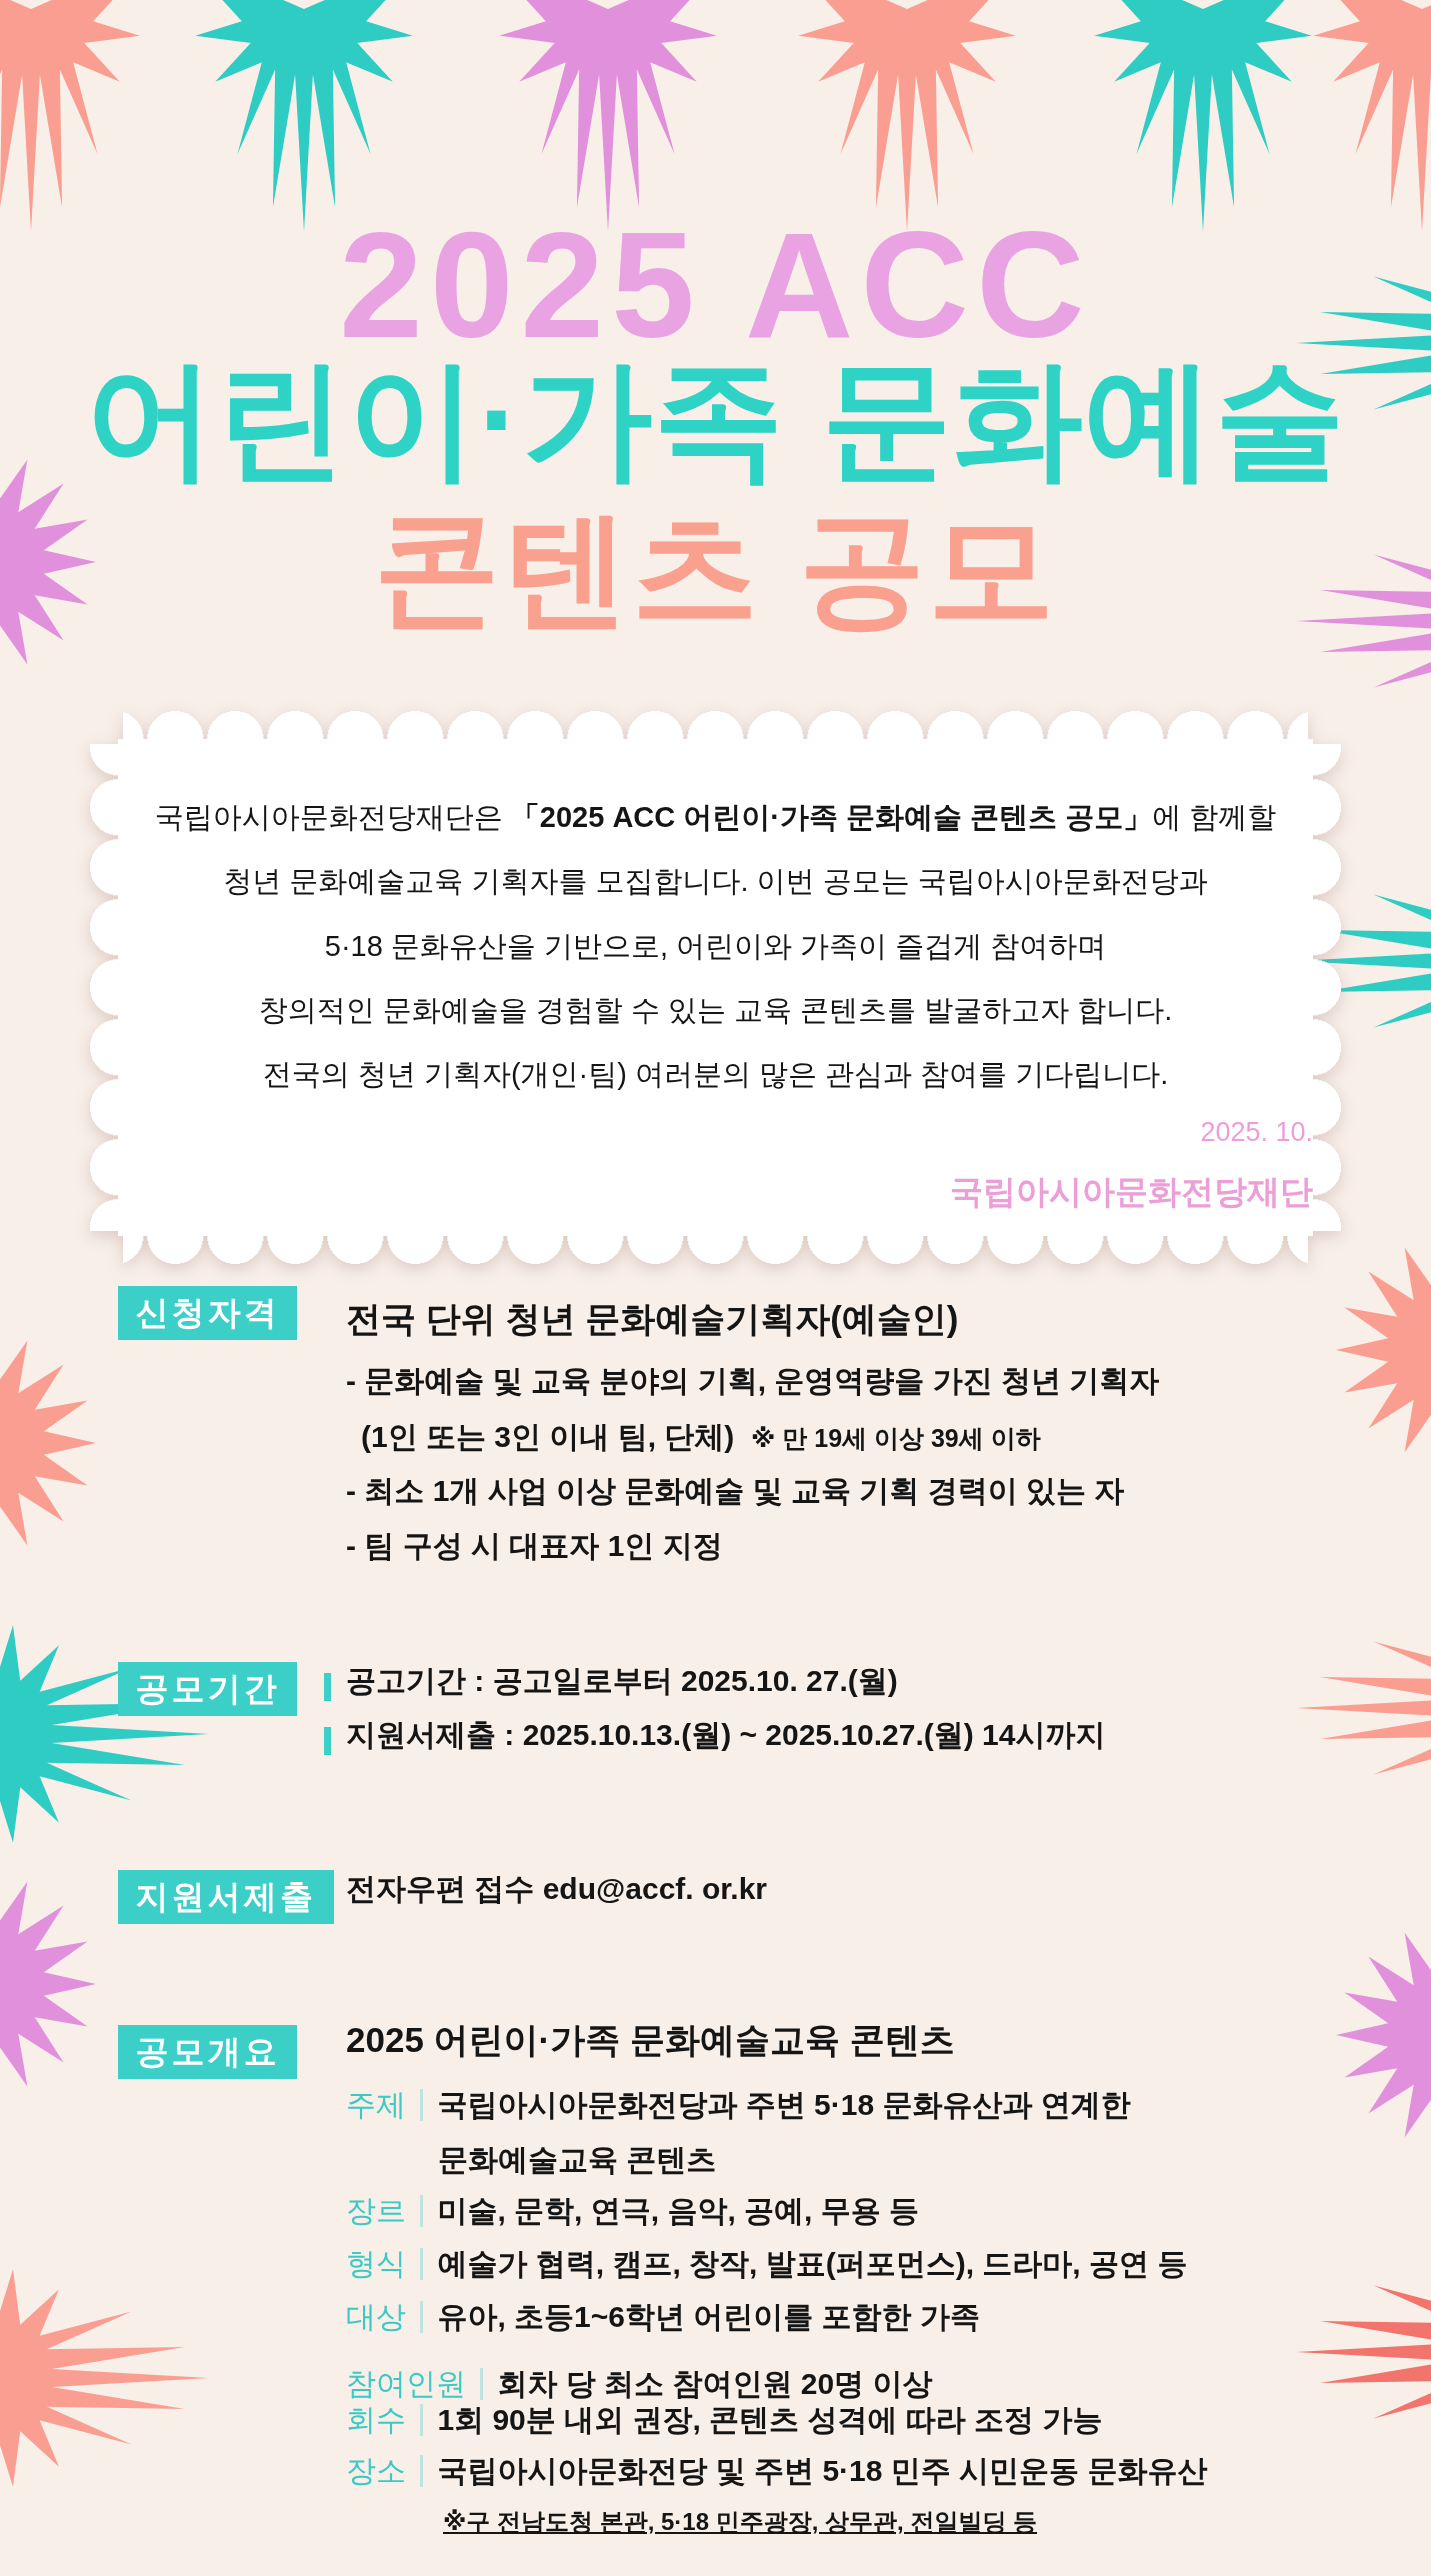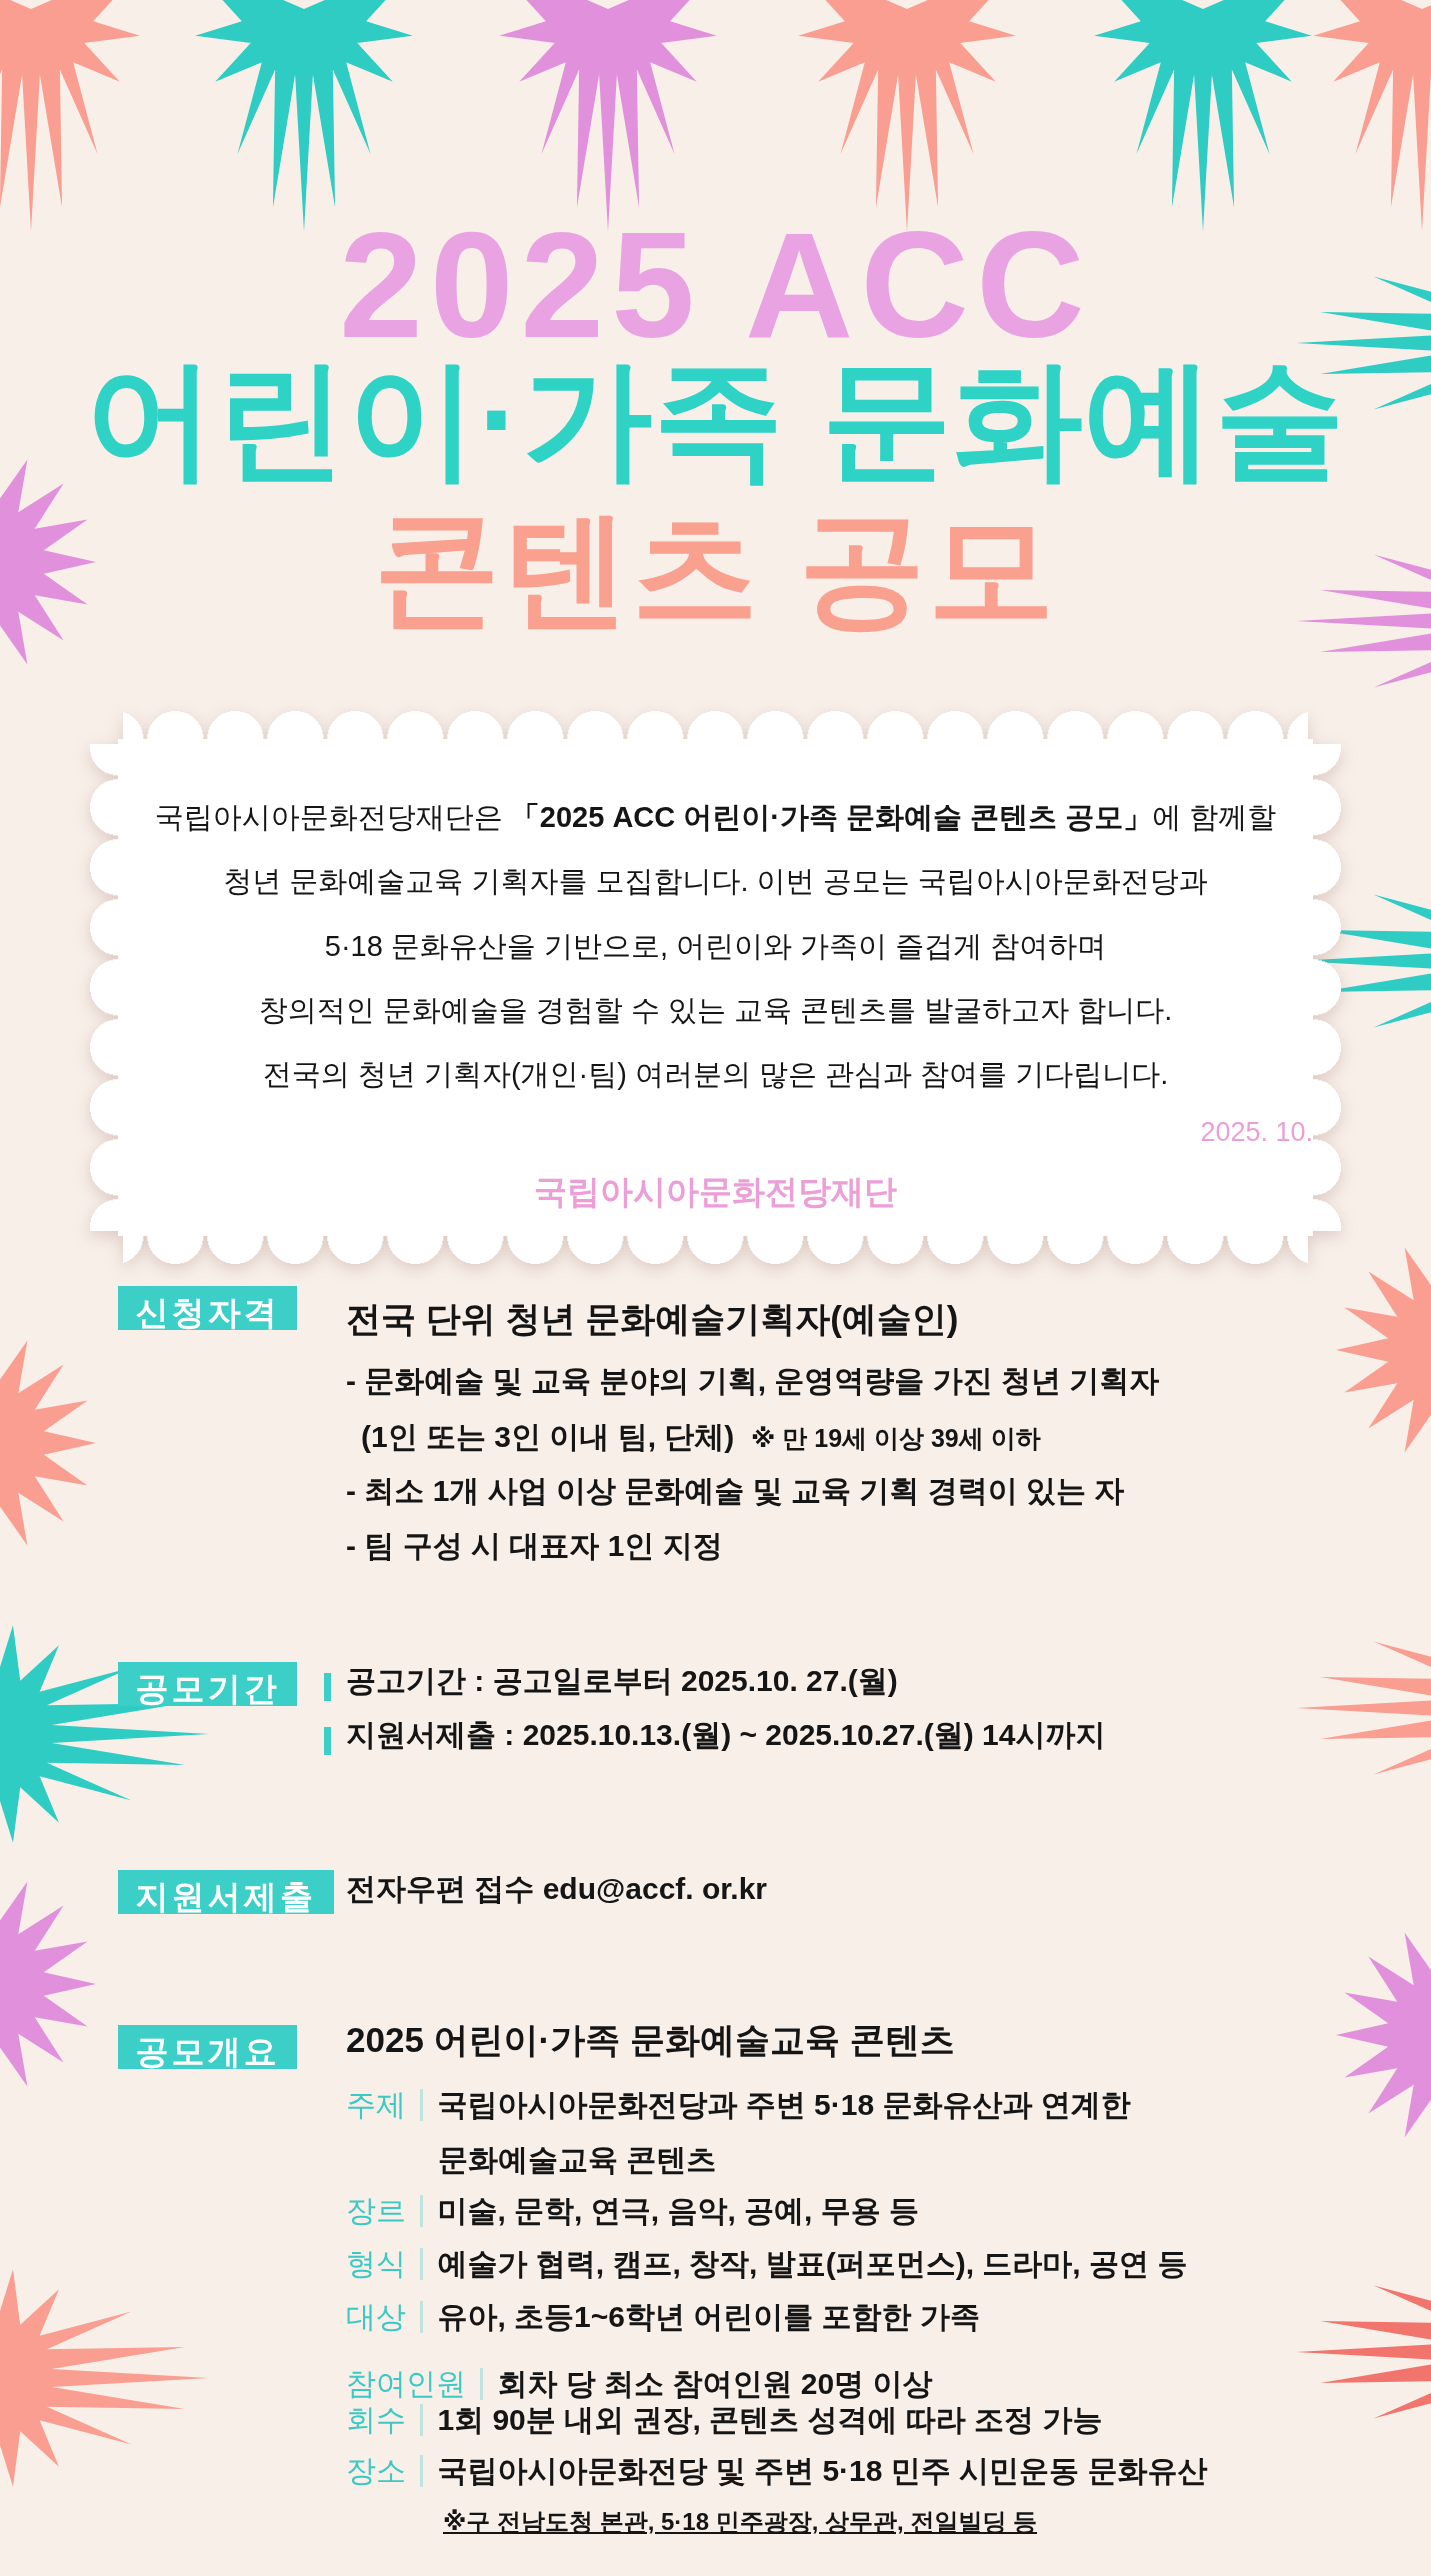--- a/index.html
+++ b/index.html
@@ -45,24 +45,24 @@
   .wavebox .core{position:absolute;inset:0;background:#fff;}
   .wavebox .e-top,.wavebox .e-bottom{position:absolute;left:5.2px;right:5.2px;height:28px;background-repeat:repeat-x;}
   .wavebox .e-top{top:-28px;background-image:radial-gradient(circle at 50% 100%,#fff 28px,rgba(255,255,255,0) 28px);background-size:60px 28px;background-position:center bottom;}
   .wavebox .e-bottom{bottom:-28px;background-image:radial-gradient(circle at 50% 0%,#fff 28px,rgba(255,255,255,0) 28px);background-size:60px 28px;background-position:center top;}
   .wavebox .e-left,.wavebox .e-right{position:absolute;top:5.2px;bottom:5.2px;width:28px;background-repeat:repeat-y;}
   .wavebox .e-left{left:-28px;background-image:radial-gradient(circle at 100% 50%,#fff 28px,rgba(255,255,255,0) 28px);background-size:28px 60px;background-position:right center;}
   .wavebox .e-right{right:-28px;background-image:radial-gradient(circle at 0% 50%,#fff 28px,rgba(255,255,255,0) 28px);background-size:28px 60px;background-position:left center;}
   .iline{position:absolute;left:0;right:0;text-align:center;font-size:29px;font-weight:500;color:var(--ink);white-space:nowrap;}
   .iline b{font-weight:700;}
   .idate{position:absolute;left:0;right:0;text-align:right;top:378px;font-size:27px;font-weight:500;color:var(--pink);}
-  .iorg{position:absolute;left:0;right:0;text-align:center;top:431px;font-size:33px;font-weight:700;color:var(--pink);}
+  .iorg{position:absolute;left:0;right:0;text-align:right;top:431px;font-size:33px;font-weight:700;color:var(--pink);}
 
   
-  .badge{position:absolute;left:118px;height:44px;line-height:54px;background:var(--teal);color:#fff;
+  .badge{position:absolute;left:118px;height:54px;line-height:54px;background:var(--teal);color:#fff;
          font-size:33px;font-weight:700;letter-spacing:3.1px;padding:0 17.5px;white-space:nowrap;}
   .line{position:absolute;left:346px;font-size:30px;font-weight:600;color:var(--ink);white-space:nowrap;line-height:1.18;}
   .hdr{font-size:35px;font-weight:700;}
   .sm{font-size:25px;font-weight:600;}
   .xs{font-size:24px;font-weight:600;}
   .tick{position:absolute;left:324px;width:7.2px;height:28px;background:var(--teal);}
   .flabel{color:var(--label-teal);font-weight:400;}
   .fbar{display:inline-block;width:2.6px;height:32px;background:var(--bar);margin:0 14.4px;vertical-align:-6.2px;}
 </style>
 </head>

